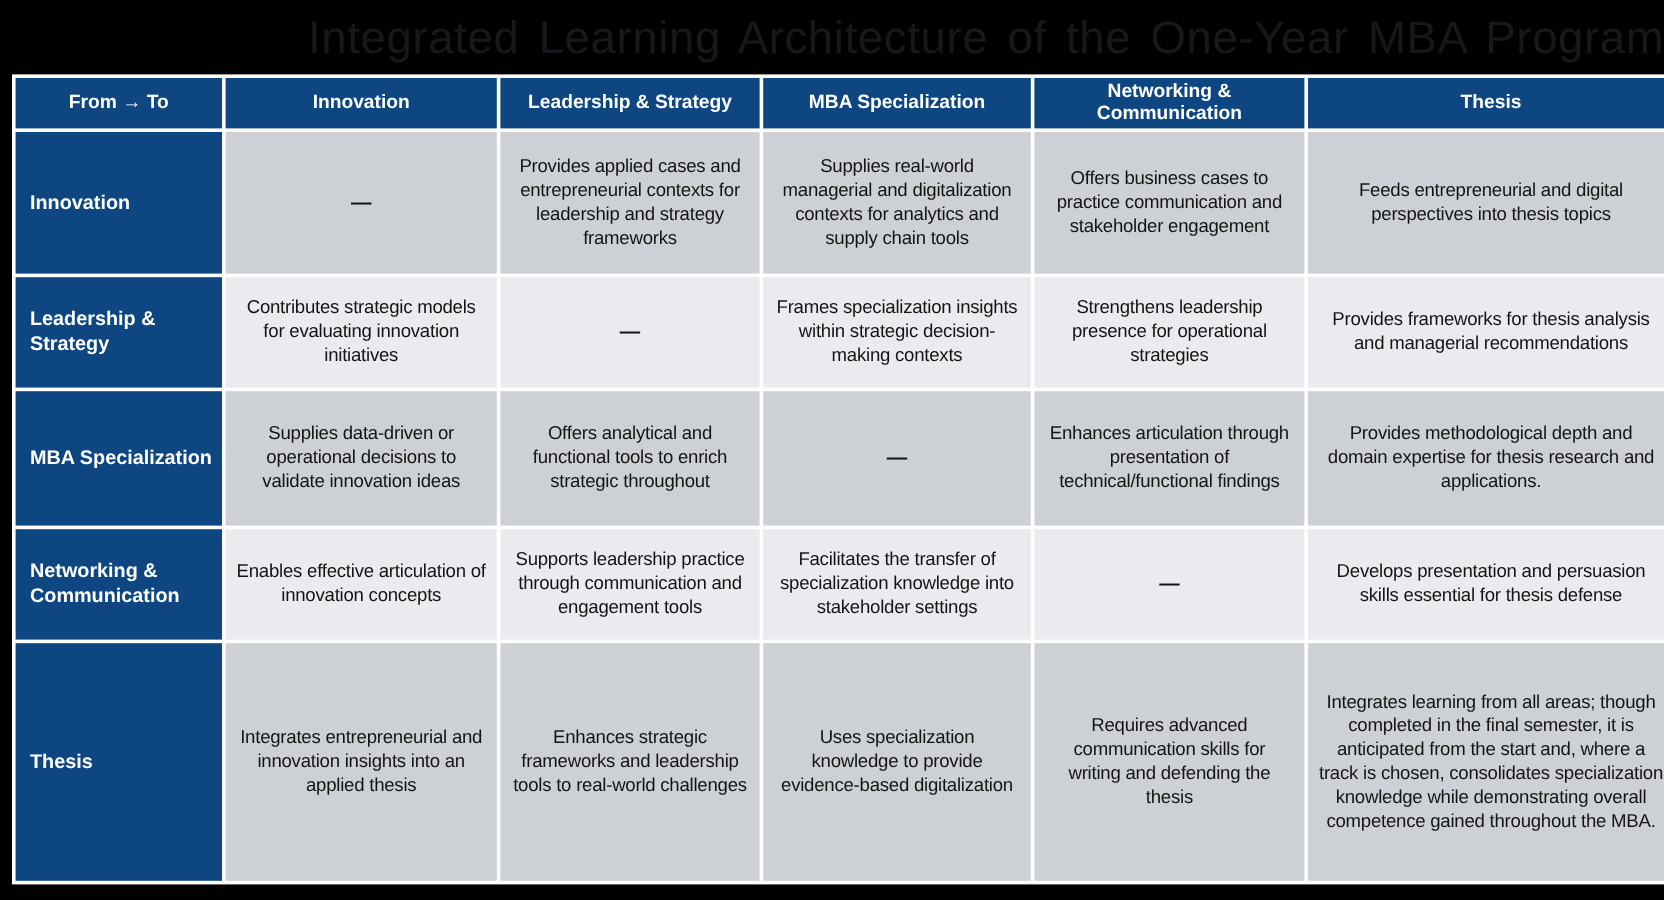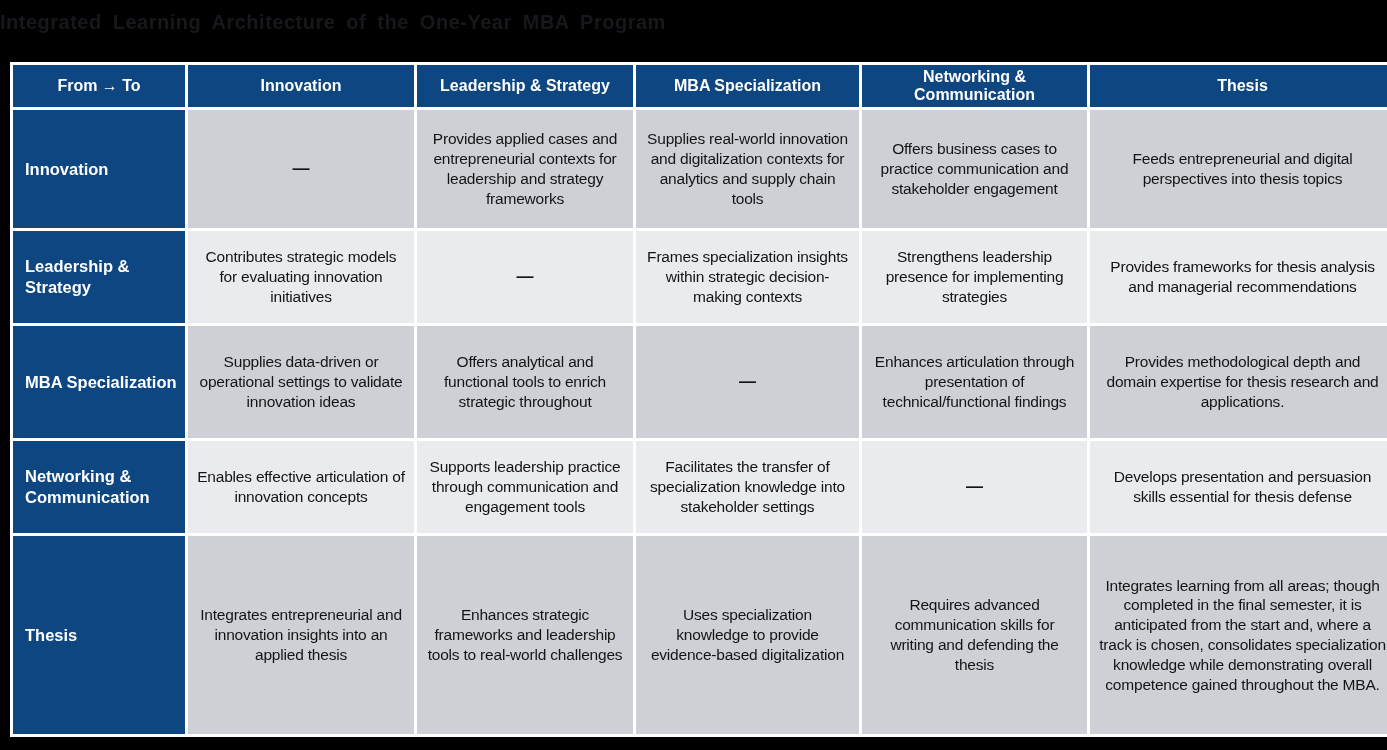--- a/index.html
+++ b/index.html
@@ -6,23 +6,23 @@
   body{
     position:relative;
     width:1387px;height:750px;
     background:#000;
     font-family:"Liberation Sans", sans-serif;
     overflow:hidden;
     border-radius:10px;
   }
   .title{
     position:absolute;top:11px;left:0;width:100%;
-    text-align:left;
+    text-align:right;
     color:#16181b;
-    font-size:20px;font-weight:700;
+    font-size:38px;font-weight:400;
     letter-spacing:0.5px;word-spacing:5px;
     white-space:nowrap;
   }
   .tblwrap{position:absolute;left:10px;top:62px;width:1367px;height:473px}
   table{
     border-collapse:separate;border-spacing:3px;
     background:#fff;
     table-layout:fixed;width:1367px;height:675px;
   }
   th,td{vertical-align:middle;text-align:center;overflow:hidden;padding:0}
@@ -66,37 +66,37 @@
         <th>Leadership &amp; Strategy</th>
         <th>MBA Specialization</th>
         <th>Networking &amp; Communication</th>
         <th>Thesis</th>
       </tr>
 
       <tr class="r-dark" style="height:118px">
         <th class="rowhdr">Innovation</th>
         <td class="dash">—</td>
         <td>Provides applied cases and entrepreneurial contexts for leadership and strategy frameworks</td>
-        <td>Supplies real-world innovation and digitalization contexts for analytics and supply chain tools</td>
+        <td>Supplies real-world managerial and digitalization contexts for analytics and supply chain tools</td>
         <td>Offers business cases to practice communication and stakeholder engagement</td>
         <td>Feeds entrepreneurial and digital perspectives into thesis topics</td>
       </tr>
 
       <tr class="r-light" style="height:92px">
         <th class="rowhdr">Leadership &amp; Strategy</th>
         <td>Contributes strategic models for evaluating innovation initiatives</td>
         <td class="dash">—</td>
         <td>Frames specialization insights within strategic decision-making contexts</td>
-        <td>Strengthens leadership presence for implementing strategies</td>
+        <td>Strengthens leadership presence for operational strategies</td>
         <td>Provides frameworks for thesis analysis and managerial recommendations</td>
       </tr>
 
       <tr class="r-dark" style="height:112px">
         <th class="rowhdr">MBA Specialization</th>
-        <td>Supplies data-driven or operational settings to validate innovation ideas</td>
+        <td>Supplies data-driven or operational decisions to validate innovation ideas</td>
         <td>Offers analytical and functional tools to enrich strategic throughout</td>
         <td class="dash">—</td>
         <td>Enhances articulation through presentation of technical/functional findings</td>
         <td>Provides methodological depth and domain expertise for thesis research and applications.</td>
       </tr>
 
       <tr class="r-light" style="height:92px">
         <th class="rowhdr">Networking &amp; Communication</th>
         <td>Enables effective articulation of innovation concepts</td>
         <td>Supports leadership practice through communication and engagement tools</td>

